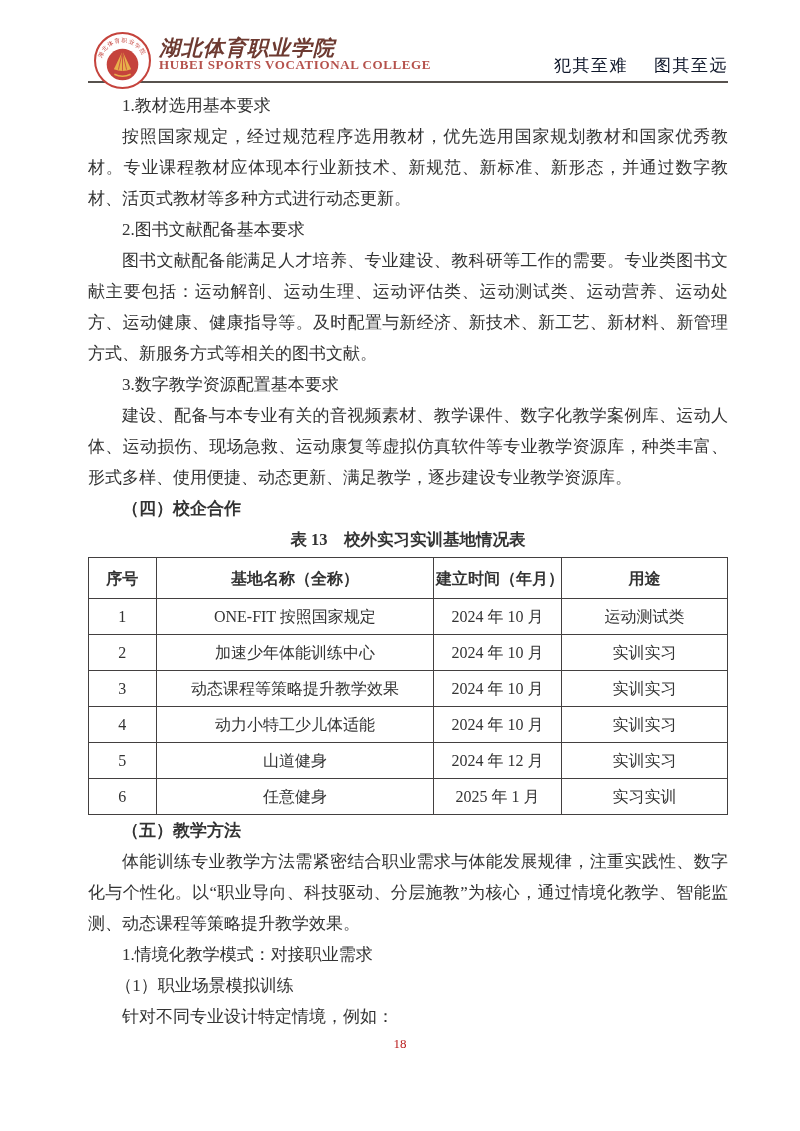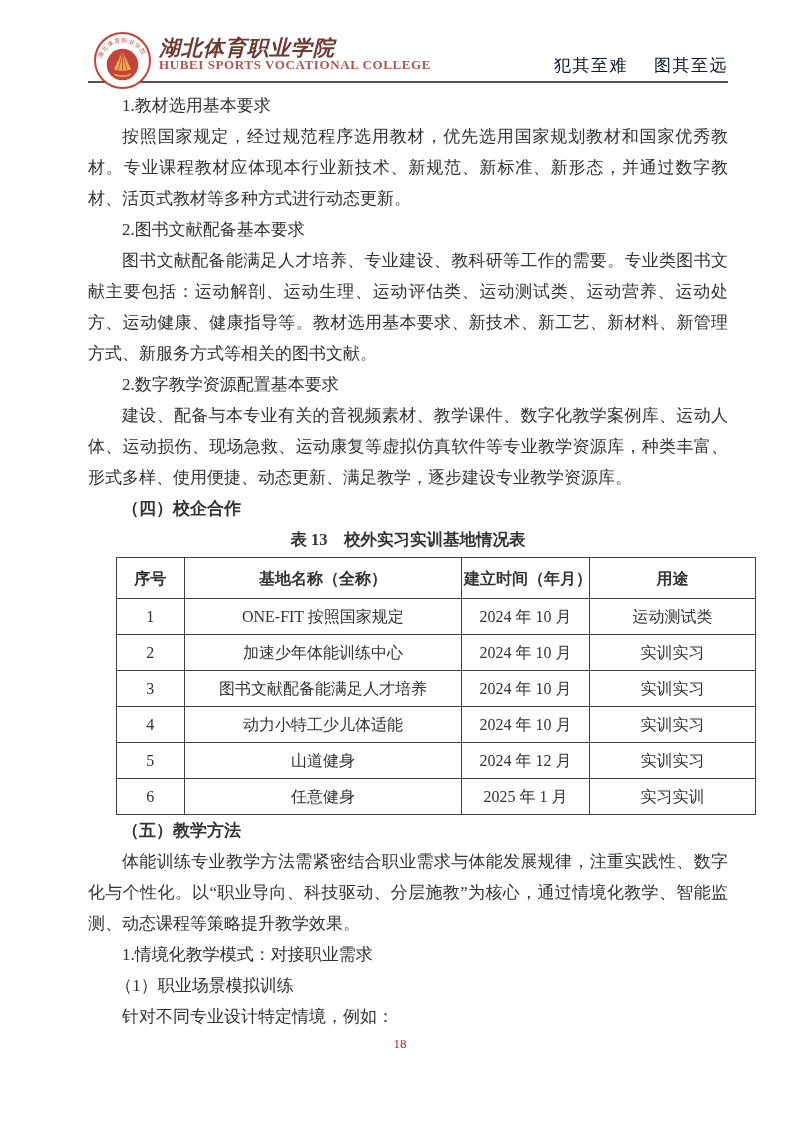--- a/index.html
+++ b/index.html
@@ -21,21 +21,21 @@
   
   .doc{margin-top:7px;font-size:17px;line-height:31px;}
   .doc p{margin:0;text-indent:2em;}
   p.body{text-align:justify;text-justify:inter-ideograph;}
   p.bold{font-weight:bold;}
   p.paren{text-indent:1.6em;}
   .after-table{margin-top:8px;}
 
   
   .tbl-caption{text-align:center;font-weight:bold;font-size:16.5px;line-height:32px;margin:0 0 1px 0;}
-  table.base{width:100%;border-collapse:collapse;table-layout:fixed;margin-left:28px;}
+  table.base{width:100%;border-collapse:collapse;table-layout:fixed;}
   table.base th,table.base td{
     border:1.5px solid #434040;text-align:center;vertical-align:middle;
     padding:0 2px;font-size:16px;overflow:hidden;white-space:nowrap;
   }
   table.base th{height:40px;font-weight:bold;}
   table.base td{height:35px;font-weight:normal;}
 
   
   .page-num{position:absolute;left:0;right:0;top:1036px;text-align:center;font-size:13px;color:#b91c1c;}
 </style>
@@ -65,22 +65,22 @@
     <div class="motto">
       <span class="m1">犯其至难</span><span class="m2">图其至远</span>
     </div>
   </div>
 
   <div class="doc">
 
     <p>1.教材选用基本要求</p>
     <p class="body">按照国家规定，经过规范程序选用教材，优先选用国家规划教材和国家优秀教材。专业课程教材应体现本行业新技术、新规范、新标准、新形态，并通过数字教材、活页式教材等多种方式进行动态更新。</p>
     <p>2.图书文献配备基本要求</p>
-    <p class="body">图书文献配备能满足人才培养、专业建设、教科研等工作的需要。专业类图书文献主要包括：运动解剖、运动生理、运动评估类、运动测试类、运动营养、运动处方、运动健康、健康指导等。教材选用基本要求、新技术、新工艺、新材料、新管理方式、新服务方式等相关的图书文献。</p>
-    <p>2.数字教学资源配置基本要求</p>
+    <p class="body">图书文献配备能满足人才培养、专业建设、教科研等工作的需要。专业类图书文献主要包括：运动解剖、运动生理、运动评估类、运动测试类、运动营养、运动处方、运动健康、健康指导等。及时配置与新经济、新技术、新工艺、新材料、新管理方式、新服务方式等相关的图书文献。</p>
+    <p>3.数字教学资源配置基本要求</p>
     <p class="body">建设、配备与本专业有关的音视频素材、教学课件、数字化教学案例库、运动人体、运动损伤、现场急救、运动康复等虚拟仿真软件等专业教学资源库，种类丰富、形式多样、使用便捷、动态更新、满足教学，逐步建设专业教学资源库。</p>
     <p class="bold">（四）校企合作</p>
 
     <div class="tbl-caption">表 13　校外实习实训基地情况表</div>
 
     <table class="base">
       <colgroup>
         <col style="width:10.6%">
           <col style="width:43.4%">
           <col style="width:20%">
@@ -102,21 +102,21 @@
           <td>运动测试类</td>
         </tr>
         <tr>
           <td>2</td>
           <td>加速少年体能训练中心</td>
           <td>2024 年 10 月</td>
           <td>实训实习</td>
         </tr>
         <tr>
           <td>3</td>
-          <td>图书文献配备能满足人才培养</td>
+          <td>动态课程等策略提升教学效果</td>
           <td>2024 年 10 月</td>
           <td>实训实习</td>
         </tr>
         <tr>
           <td>4</td>
           <td>动力小特工少儿体适能</td>
           <td>2024 年 10 月</td>
           <td>实训实习</td>
         </tr>
         <tr>

